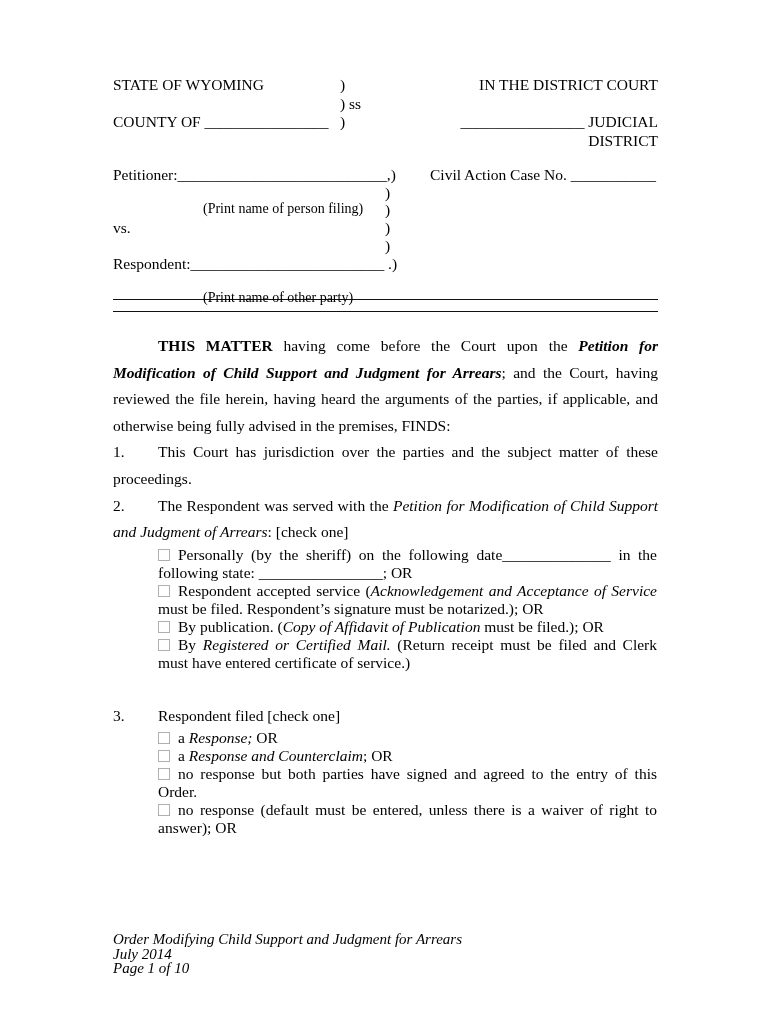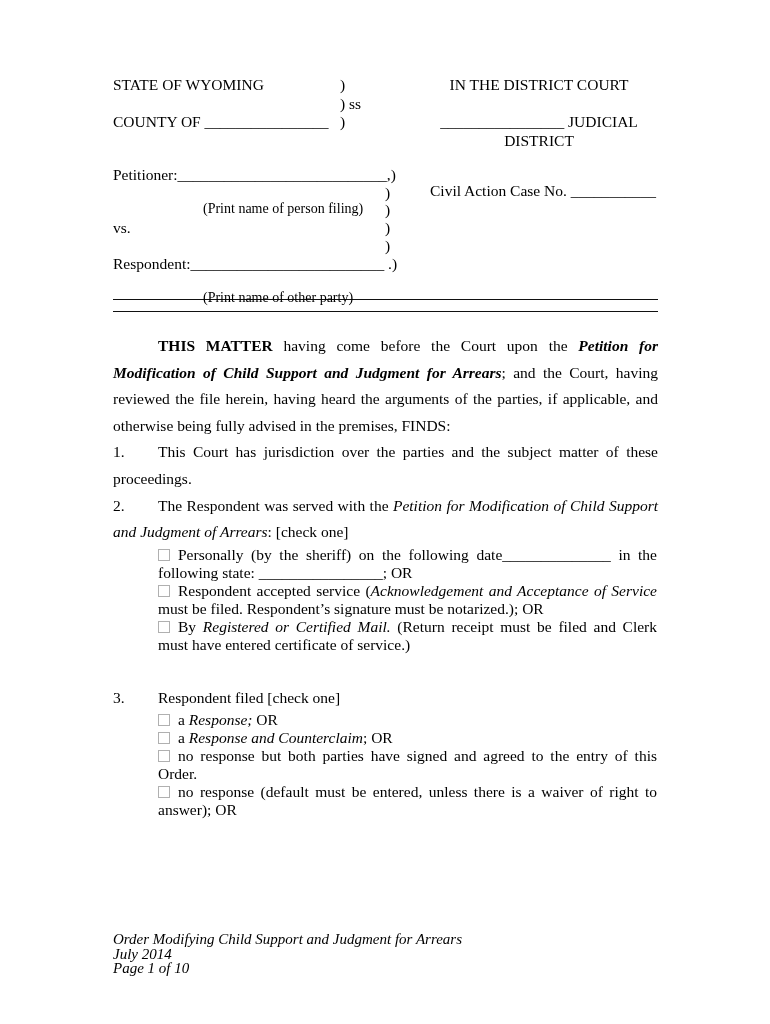--- a/index.html
+++ b/index.html
@@ -9,29 +9,29 @@
     font-family:"Liberation Serif","DejaVu Serif",serif;
     font-size:15.5px; color:#000;
   }
   .content { position:absolute; left:113px; top:0; width:545px; }
 
   
   .hdr { margin-top:76px; }
   .hdr-row { display:flex; line-height:18.5px; }
   .hc1 { width:227px; }
   .hc2 { width:80px; }
-  .hc3 { flex:1; text-align:center; }
+  .hc3 { flex:1; text-align:right; }
 
   
   .caption { margin-top:16px; }
   .cap-row { position:relative; height:18px; line-height:18px; }
   .cap-row.hint-row { height:17px; }
   .cap-row.last-hint { height:14px; }
   .cap-paren { position:absolute; left:272px; top:0; }
-  .cap-right { position:absolute; left:317px; top:16px; white-space:nowrap;font-family:Liberation Serif, serif; }
+  .cap-right { position:absolute; left:317px; top:0; white-space:nowrap;font-family:Liberation Serif, serif; }
   .hint { position:absolute; left:90px; top:19px; font-size:14px; line-height:12px; }
 
   .rule { border-bottom:1.6px solid #111; }
   .rule1 { margin-top:12px; }
   .rule2 { margin-top:11px; }
 
   .title { margin-top:13px; text-align:center; font-weight:bold; line-height:18.5px; }
 
   .body-block { margin-top:21px; }
   .para { text-align:justify; line-height:26.6px; }
@@ -111,20 +111,21 @@
 
       <p class="para intro"><b>THIS MATTER</b><span> having come before the Court upon the </span><span class="bi">Petition for Modification of Child Support and Judgment for Arrears</span><span>; and the Court, having reviewed the file herein, having heard the arguments of the parties, if applicable, and otherwise being fully advised in the premises, FINDS:</span></p>
 
       <p class="para"><span class="num">1.</span><span>This Court has jurisdiction over the parties and the subject matter of these proceedings.</span></p>
 
       <p class="para"><span class="num">2.</span><span>The Respondent was served with the </span><i>Petition for Modification of Child Support and Judgment of Arrears</i><span>: [check one]</span></p>
 
       <div class="opts">
         <div class="opt"><span class="checkbox"></span><span>Personally (by the sheriff) on the following date______________ in the following state: ________________; OR</span><i></i><span></span></div>
         <div class="opt"><span class="checkbox"></span><span>Respondent accepted service (</span><i>Acknowledgement and Acceptance of Service</i><span> must be filed.  Respondent’s signature must be notarized.); OR</span></div>
+        <div class="opt"><span class="checkbox"></span><span>By publication. (</span><i>Copy of Affidavit of Publication</i><span> must be filed.); OR</span></div>
         <div class="opt"><span class="checkbox"></span><span>By </span><i>Registered or Certified Mail.</i><span> (Return receipt must be filed and Clerk must have entered certificate of service.)</span></div>
       </div>
 
       <div class="sect3">
         <p class="para lead"><span class="num">3.</span><span>Respondent filed [check one]</span></p>
         <div class="opts">
           <div class="opt"><span class="checkbox"></span><span>a </span><i>Response;</i><span> OR</span></div>
           <div class="opt"><span class="checkbox"></span><span>a </span><i>Response and Counterclaim</i><span>; OR</span></div>
           <div class="opt"><span class="checkbox"></span><span>no response but both parties have signed and agreed to the entry of this Order.</span><i></i><span></span></div>
           <div class="opt"><span class="checkbox"></span><span>no response (default must be entered, unless there is a waiver of right to answer); OR</span><i></i><span></span></div>

